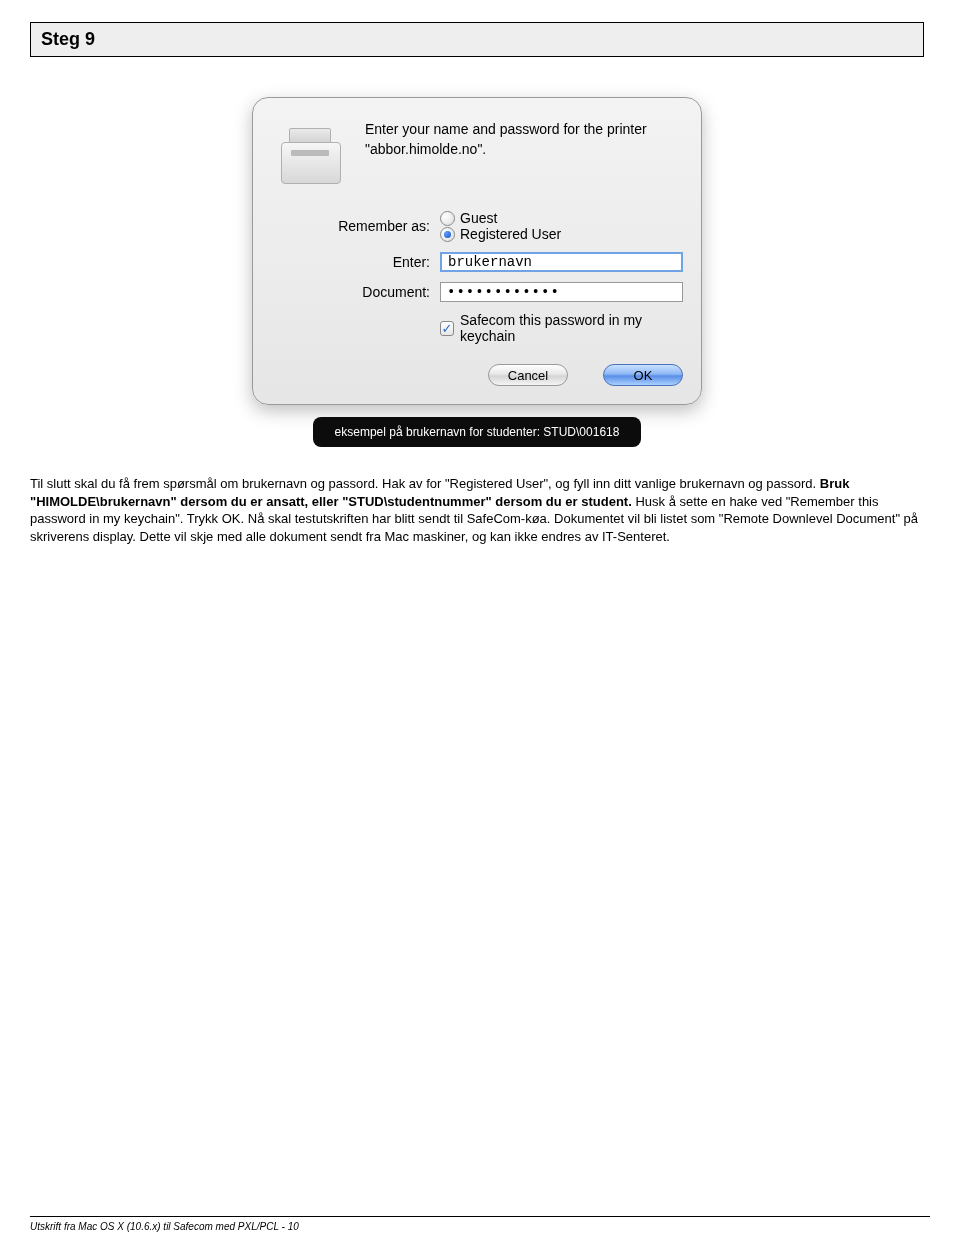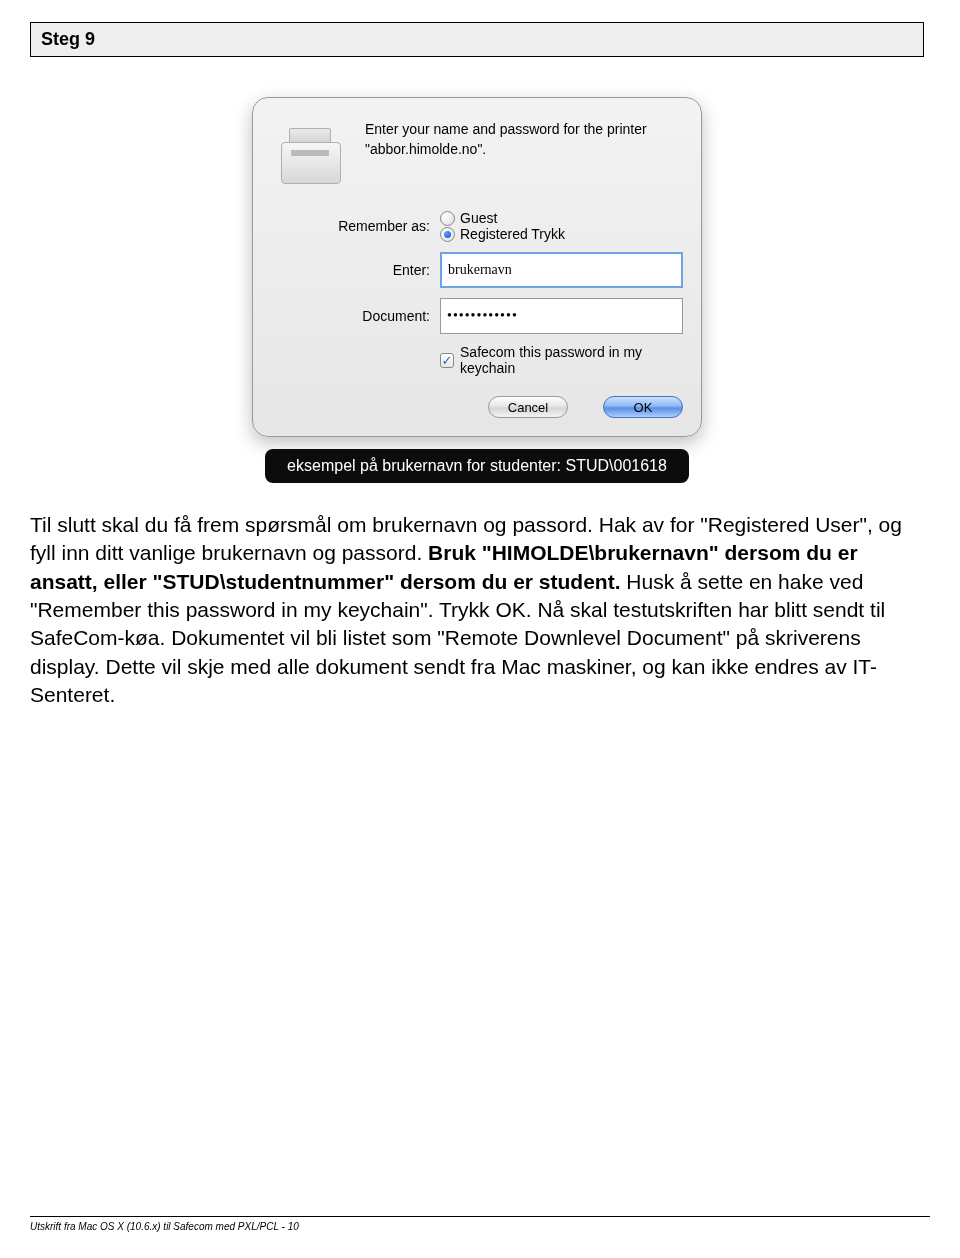--- a/index.html
+++ b/index.html
@@ -112,25 +112,25 @@
     justify-content: center;
   }
   .radio-dot.sel::after {
     content: "";
     width: 7px; height: 7px;
     border-radius: 50%;
     background: radial-gradient(circle at 30% 30%, #5aa0ff, #1a54c4);
   }
   .text-input {
     flex: 1;
-    height: 36px;
+    height: 20px;
     border: 2px solid #6ea3e6;
     background: #fff;
     padding: 2px 6px;
-    font-family: Liberation Serif, serif;
+    font-family: Liberation Mono, monospace;
     font-size: 14px;
     outline: none;
   }
   .text-input.pw {
     border: 1px solid #999;
     letter-spacing: 1px;
   }
   .check-row {
     display: flex;
     align-items: center;
@@ -175,26 +175,26 @@
   }
   .caption-bar-wrap {
     display: flex;
     justify-content: center;
     margin-bottom: 28px;
   }
   .caption-bar {
     background: #0c0c0c;
     color: #fff;
     font-family: "Lucida Grande", Arial, sans-serif;
-    font-size: 16px;
+    font-size: 12px;
     padding: 8px 22px;
     border-radius: 8px;
   }
   .body-text {
-    font-size: 21px;
+    font-size: 13px;
     line-height: 1.35;
   }
   .body-text .bold { font-weight: bold; }
   .footer {
     position: absolute;
     left: 30px;
     right: 30px;
     bottom: 26px;
     border-top: 1.5px solid #000;
     padding-top: 4px;
@@ -222,21 +222,21 @@
       <div class="form-area">
         <div class="form-row">
           <div class="form-label">Remember as:</div>
           <div class="radio-group">
             <div class="radio-opt">
               <span class="radio-dot"></span>
               <span>Guest</span>
             </div>
             <div class="radio-opt">
               <span class="radio-dot sel"></span>
-              <span>Registered Trykk</span>
+              <span>Registered User</span>
             </div>
           </div>
         </div>
 
         <div class="form-row">
           <div class="form-label">Enter:</div>
           <input class="text-input" type="text" value="brukernavn" style="">
         </div>
 
         <div class="form-row">

